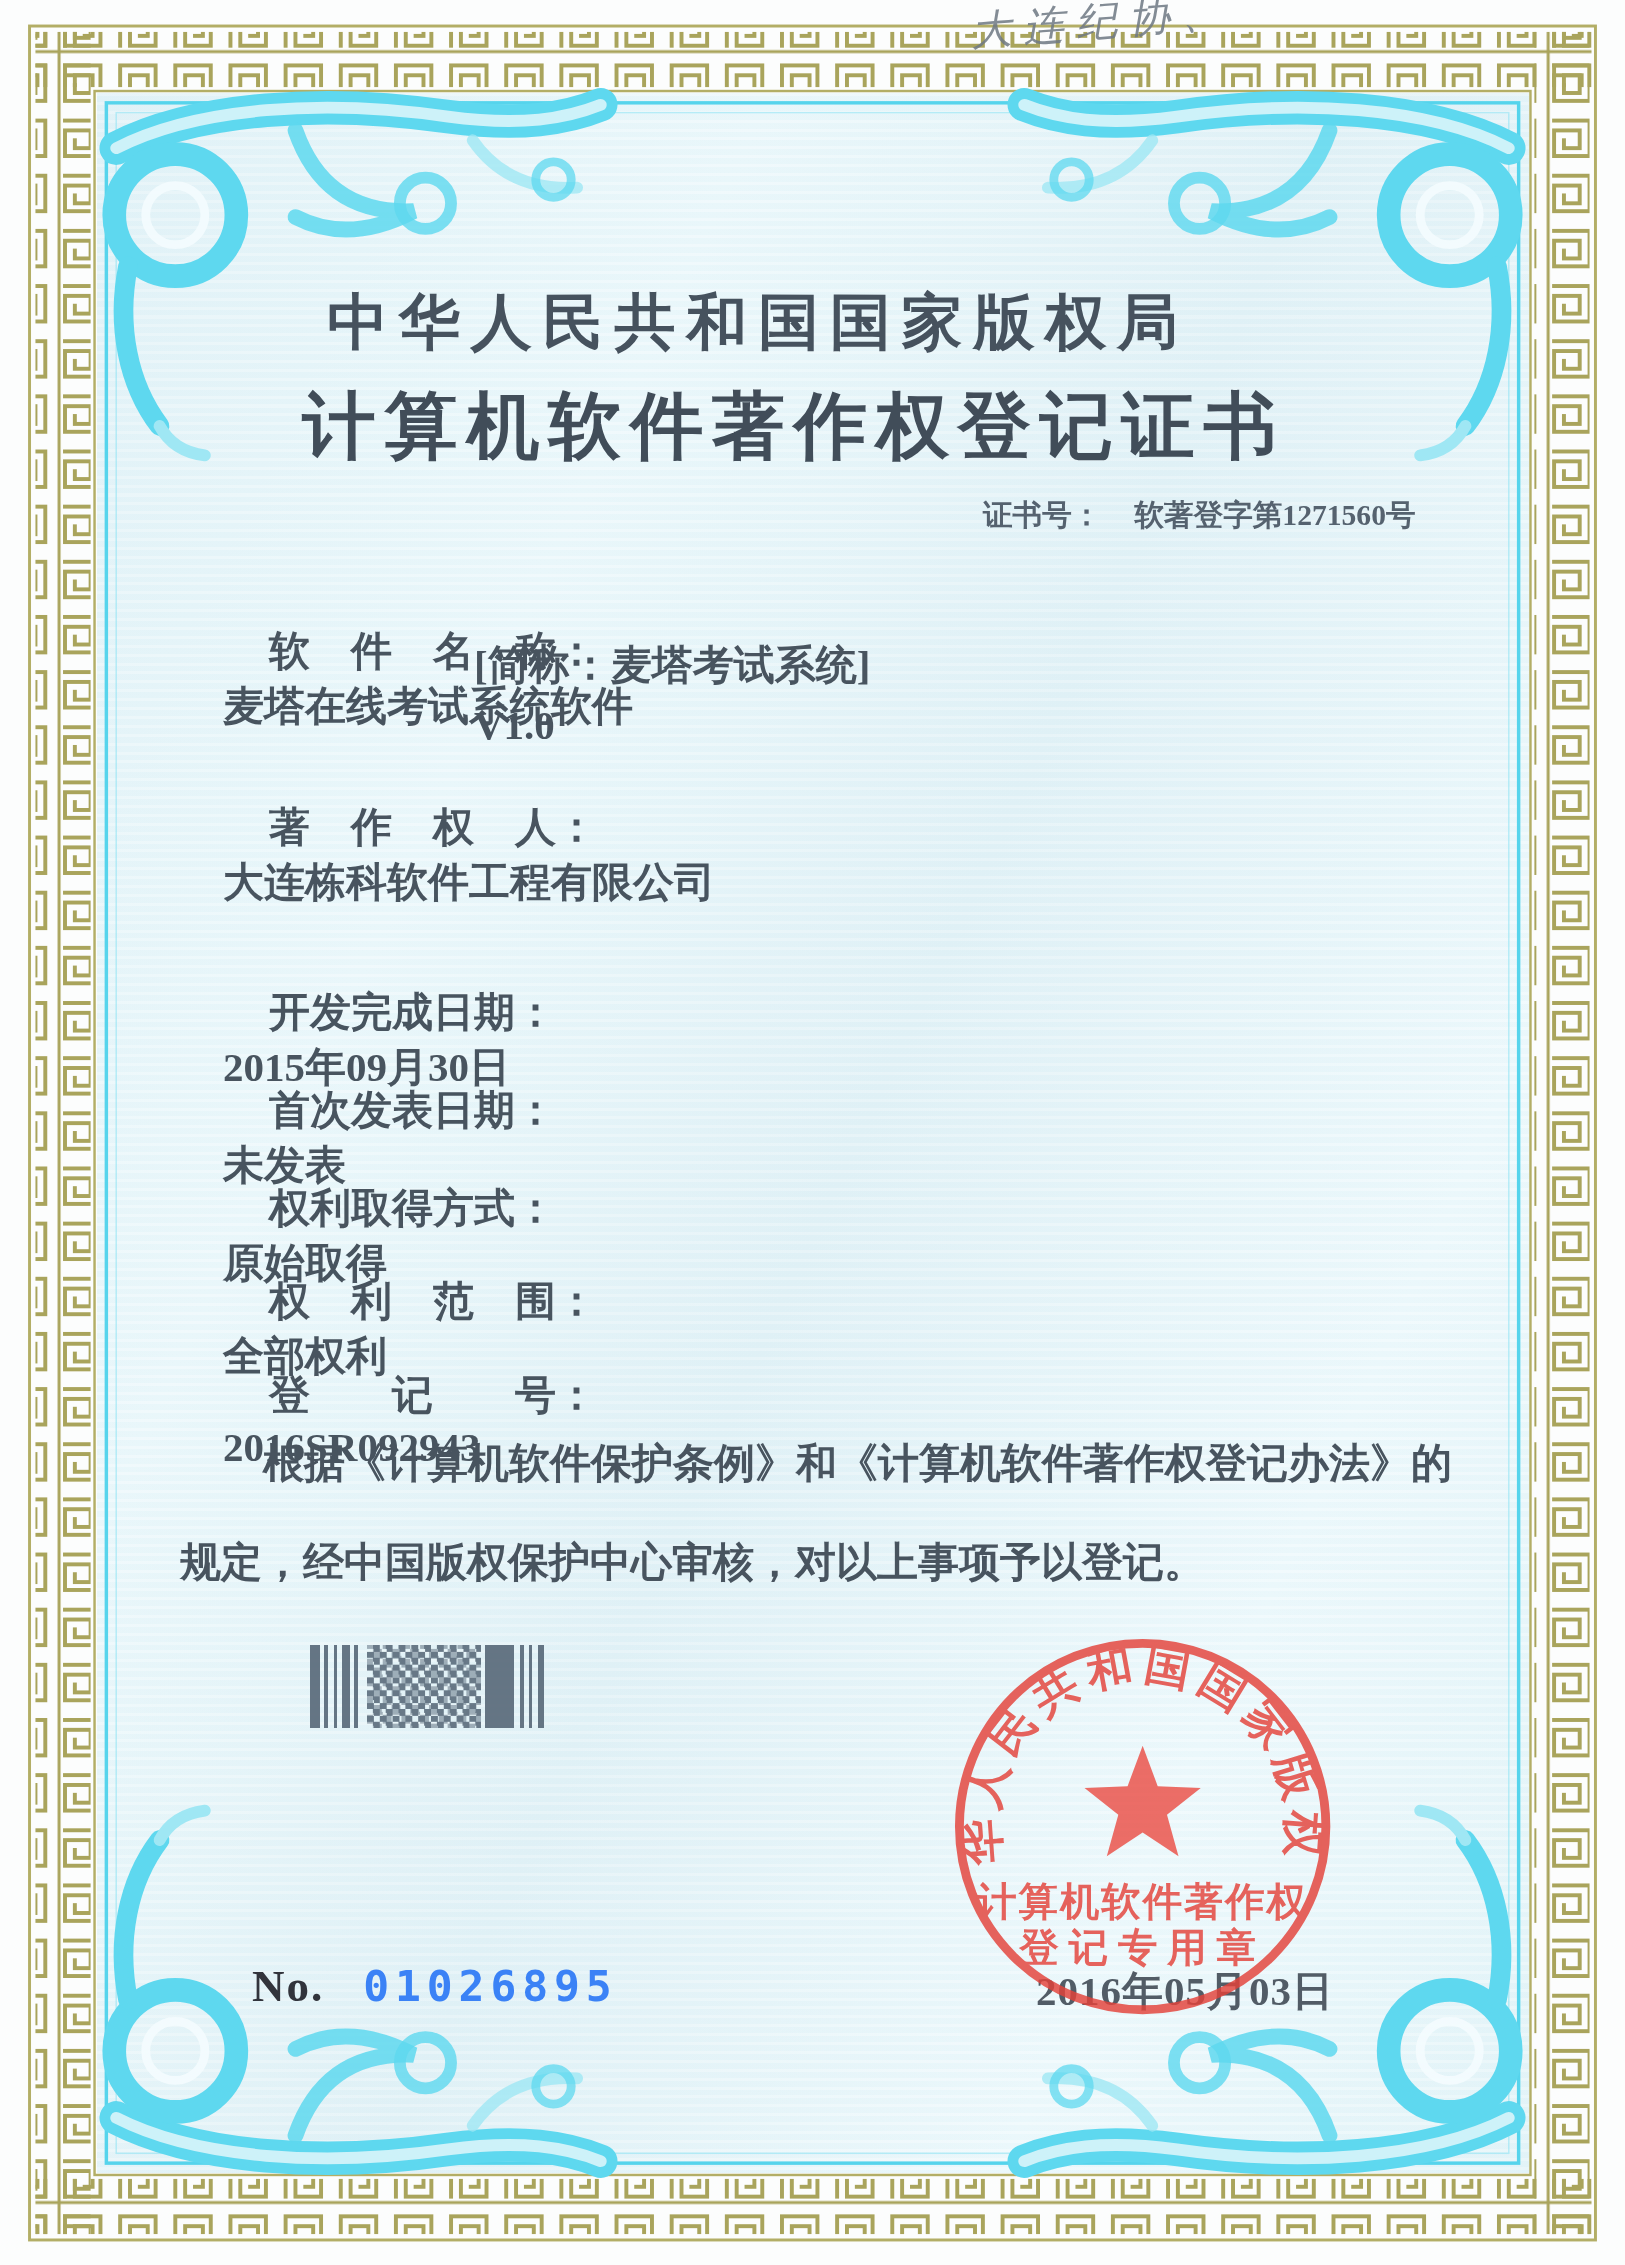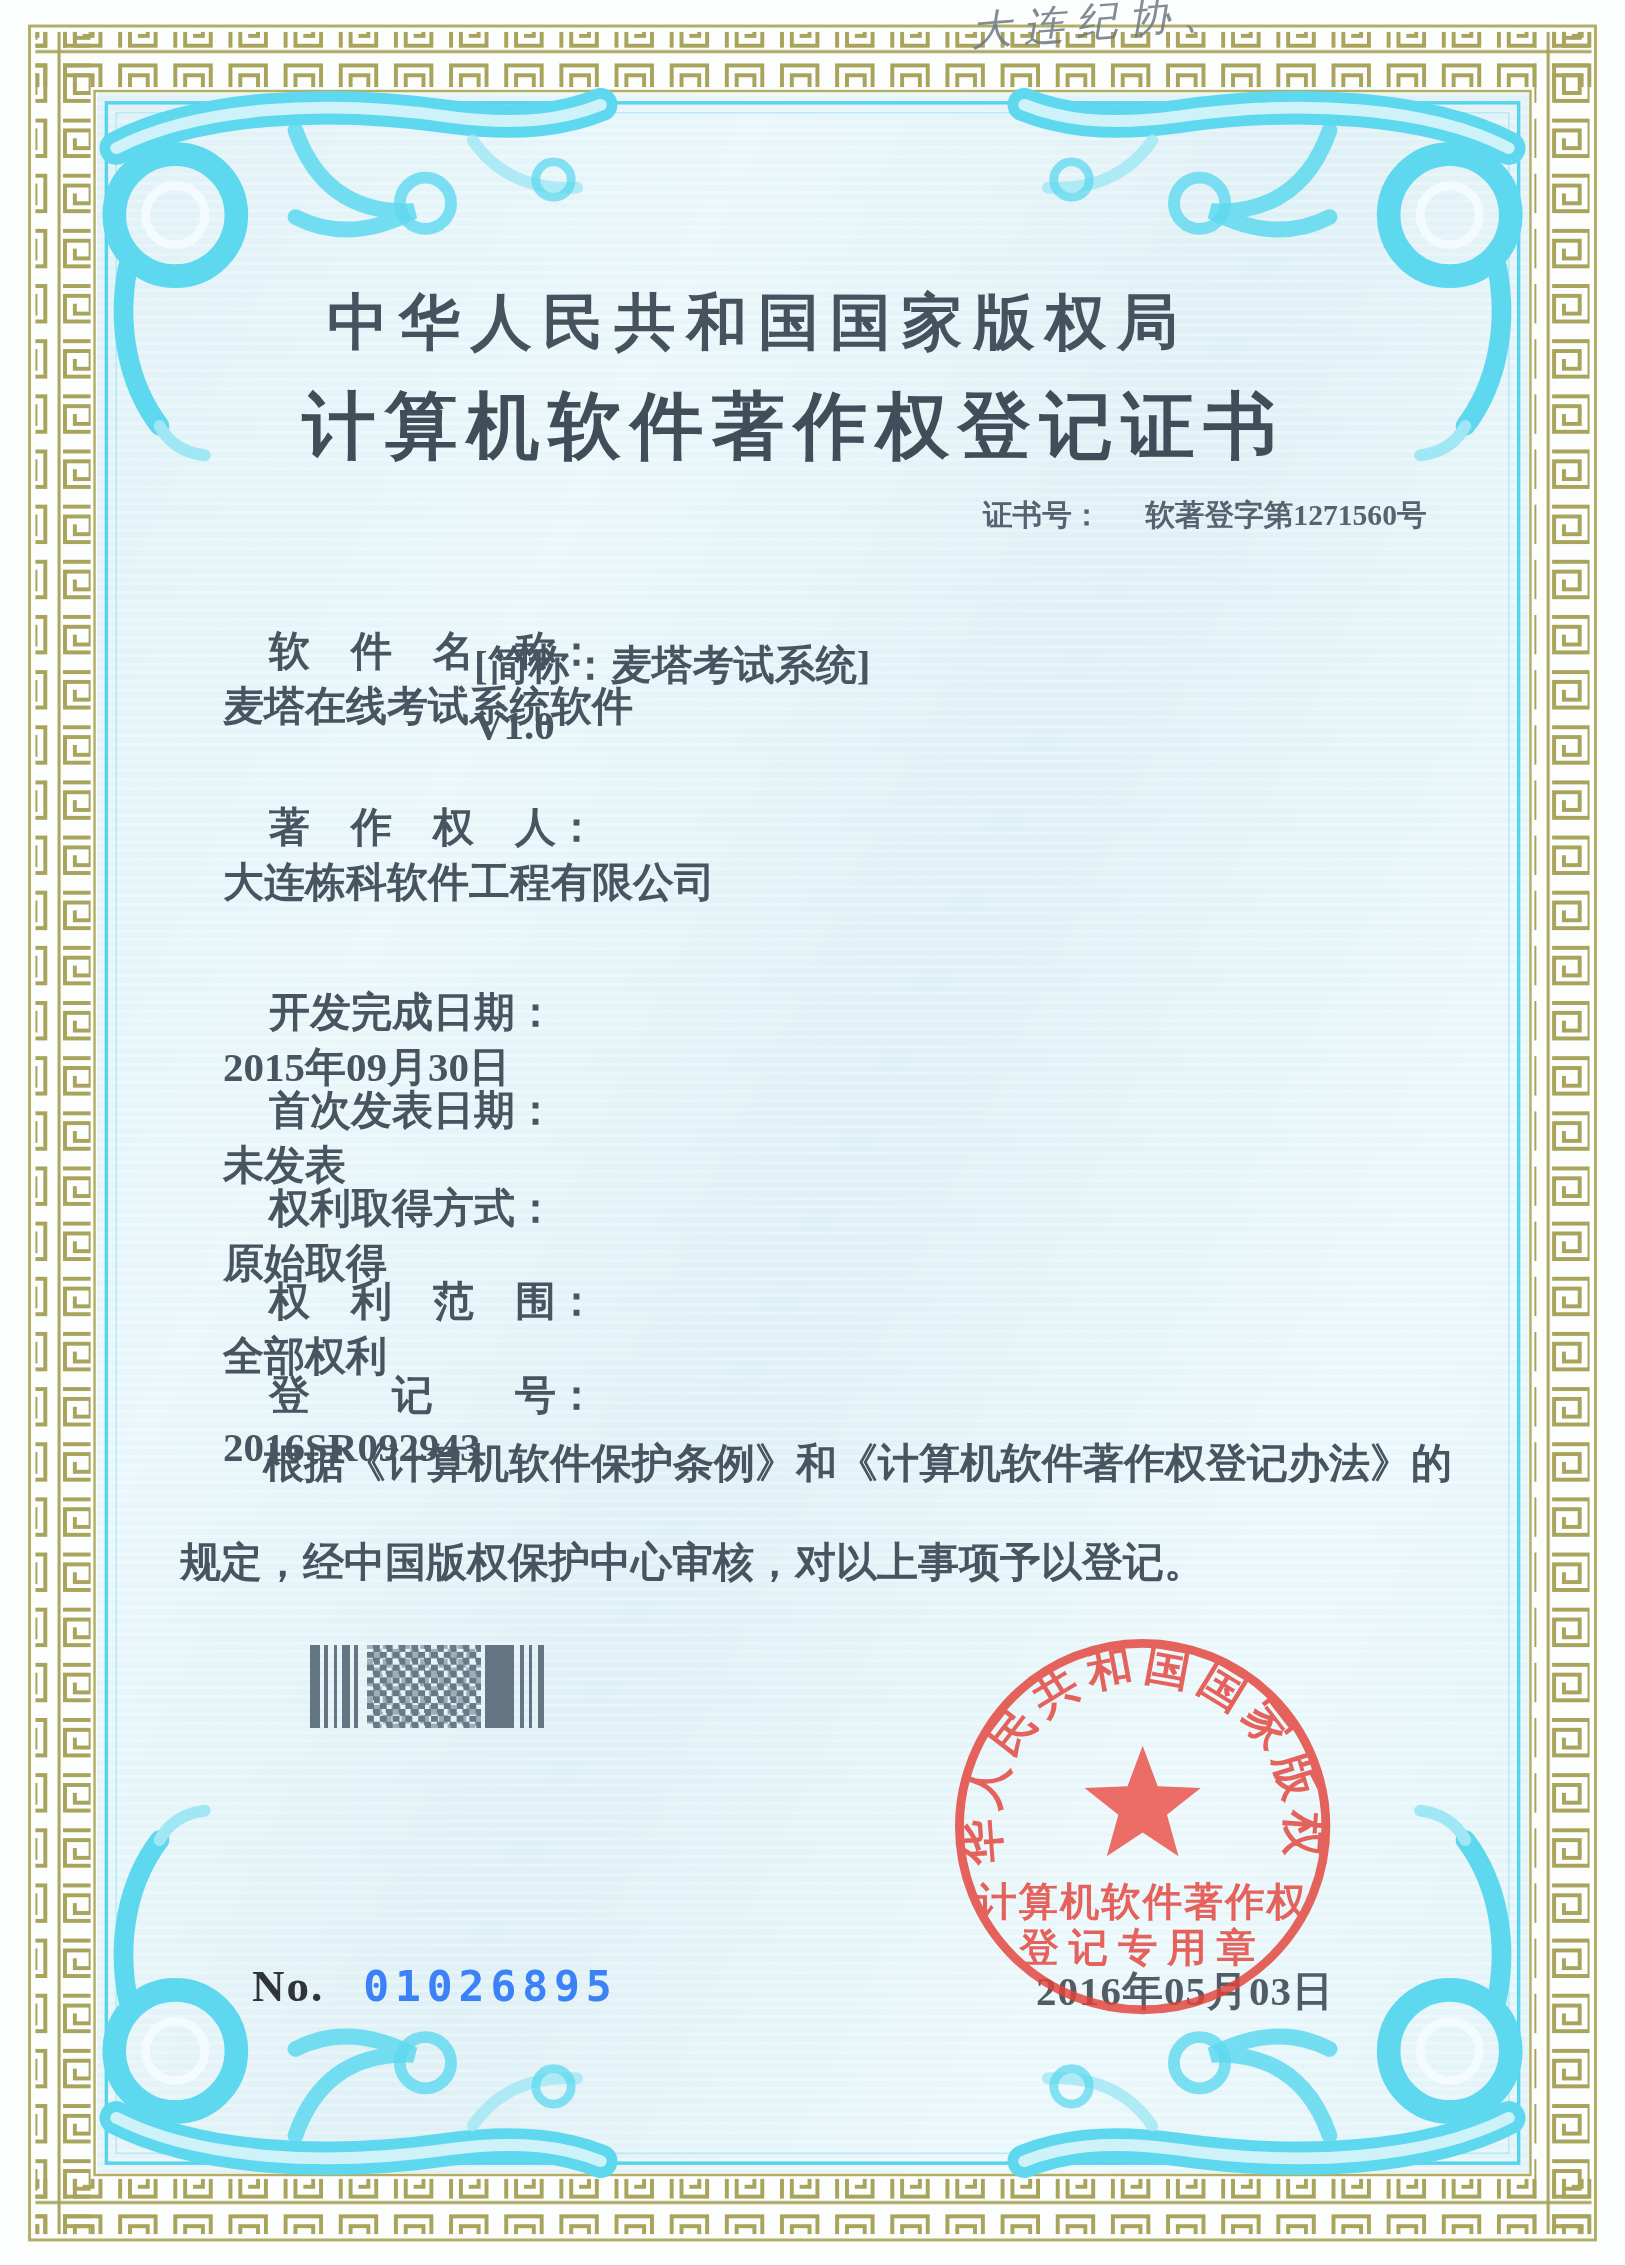--- a/index.html
+++ b/index.html
@@ -13,21 +13,21 @@
       linear-gradient(115deg,#e2f2f7 0%, #ecf8fb 28%, #e1f1f6 52%, #eef9fc 78%, #e4f4f8 100%);}
 
   .hand{position:absolute;left:970px;top:-5.9px;color:#6f7984;font-size:41px;
     font-style:italic;letter-spacing:11.8px;transform:rotate(-4.5deg);opacity:.85;}
 
   .authority{position:absolute;left:108px;top:282px;width:1300px;text-align:center;
     font-size:61px;font-weight:700;letter-spacing:10.8px;color:#46525e;white-space:pre;}
   .cert-title{position:absolute;left:108px;top:378px;width:1300px;text-align:center;
     font-size:73px;font-weight:700;letter-spacing:8.9px;color:#414d59;white-space:pre;margin-left:36px;}
   .certno{position:absolute;left:983px;top:495px;font-size:29.6px;font-weight:600;color:#55626f;
-    display:flex;gap:44px;white-space:pre;}
+    display:flex;gap:33px;white-space:pre;}
 
   .row{position:absolute;left:180px;font-size:41px;font-weight:600;color:#48545f;white-space:pre;}
   .row .lab{display:inline-block;min-width:292px;margin-left:48px;}
   .row .val{display:inline-block;margin-left:2px;}
   .cont{position:absolute;left:474px;font-size:41px;font-weight:600;color:#48545f;white-space:pre;}
 
   .stmt{position:absolute;left:180px;width:1300px;font-size:41px;font-weight:600;
     color:#48545f;white-space:pre;}
   .stmt.l1{padding-left:83px;}
 

